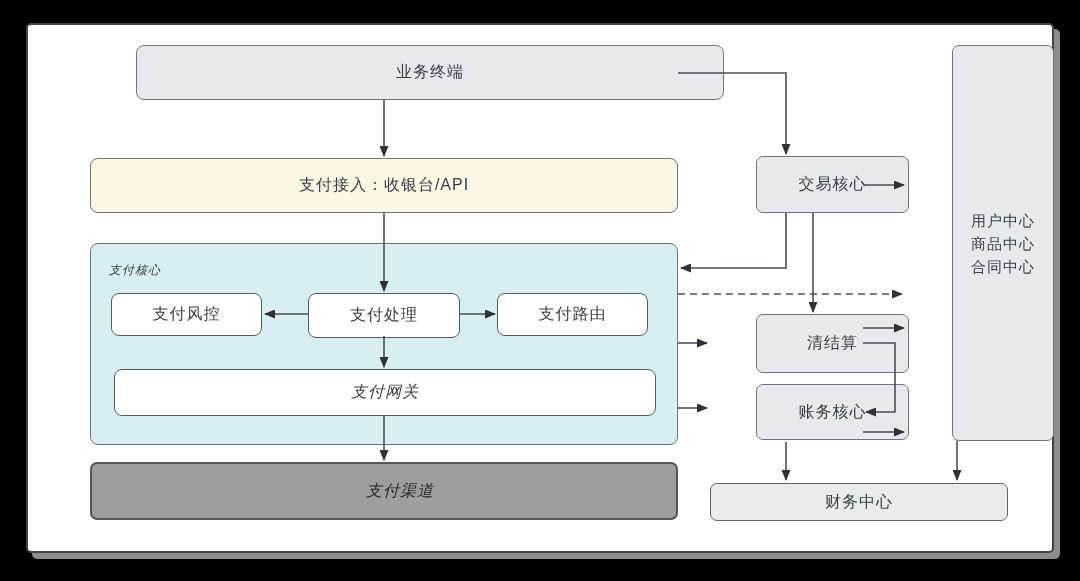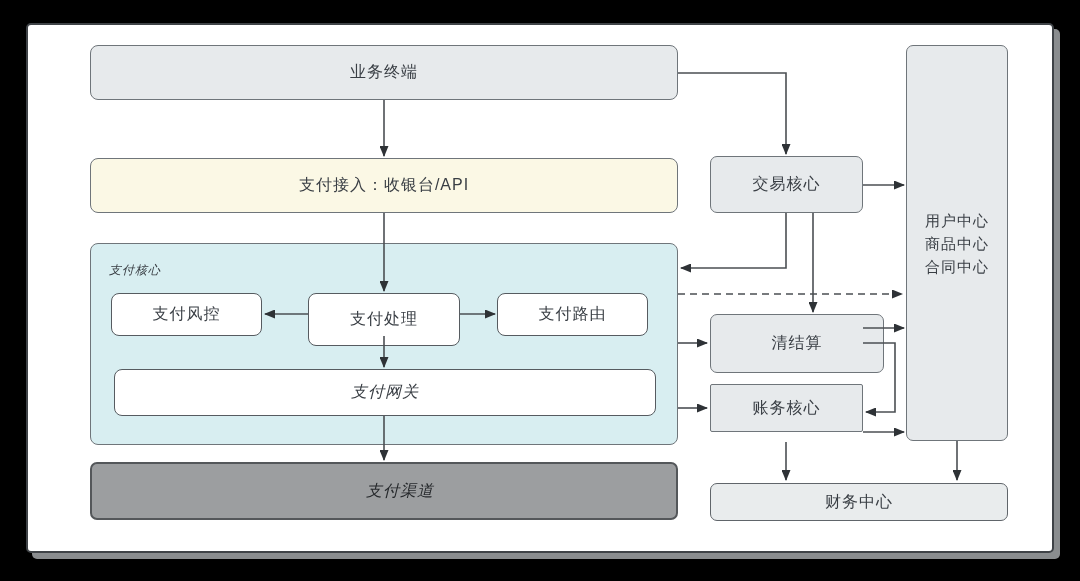--- a/index.html
+++ b/index.html
@@ -18,21 +18,21 @@
     box-shadow: 6px 6px 0 var(--shadow, #8a8d8f);
     z-index: 0;
   }
   .node {
     position: absolute; box-sizing: border-box;
     display: flex; align-items: center; justify-content: center;
     border-radius: 8px;
     font-size: 16px; color: var(--text, #393e44);
     z-index: 1; letter-spacing: 1px;
   }
-  .fill-gray   { background: var(--box-gray, #e7eaec);  border: 1.5px solid var(--border, #6f757a); }
+  .fill-gray   { background: var(--box-gray, #e7eaec);  border: 1.5px solid var(--border, #6f757a); margin-left: 46px; }
   .fill-yellow { background: var(--box-yellow, #fbf8e5); border: 1.5px solid var(--border, #6f757a); }
   .fill-cyan   { background: var(--box-cyan, #d8eef1);  border: 1.5px solid var(--border, #6f757a); }
   .fill-white  { background: var(--box-white, #ffffff); border: 1.5px solid #565b60; }
   .fill-dark   { background: var(--box-dark, #9c9ea0);  border: 2px solid var(--border-dark, #54575a);
                  font-style: italic; color: var(--text-dark, #26292c); border-radius: 7px; padding-left: 32px; }
   .fill-light  { background: var(--box-light, #e9eced); border: 1.5px solid #60656a; border-radius: 7px; align-items: center; }
   .italic { font-style: italic; }
   .core-label {
     position: absolute; top: 18px; left: 18px;
     font-size: 12px; letter-spacing: 1px; color: var(--text, #393e44); font-style: italic;
@@ -61,45 +61,45 @@
 </div>
 
 <div class="node fill-cyan" style="left:90px; top:243px; width:588px; height:202px;">
   <span class="core-label">支付核心</span>
 </div>
 
 <div class="node fill-white" style="left:111px; top:293px; width:151px; height:43px;">
   <span>支付风控</span>
 </div>
 
-<div class="node fill-white" style="left:308px; top:293px; width:152px; height:53px;">
+<div class="node fill-white" style="left:308px; top:293px; width:152px; height:45px;">
   <span>支付处理</span>
 </div>
 
 <div class="node fill-white" style="left:497px; top:293px; width:151px; height:43px;">
   <span>支付路由</span>
 </div>
 
 <div class="node fill-white italic" style="left:114px; top:369px; width:542px; height:47px;font-style:italic;">
   <span>支付网关</span>
 </div>
 
 <div class="node fill-dark" style="left:90px; top:462px; width:588px; height:58px;">
   <span>支付渠道</span>
 </div>
 
 <div class="node fill-gray" style="left:710px; top:156px; width:153px; height:57px; border-radius:7px;">
   <span>交易核心</span>
 </div>
 
-<div class="node fill-gray" style="left:710px; top:314px; width:174px; height:59px; border-radius:7px;">
+<div class="node fill-gray" style="left:710px; top:314px; width:153px; height:59px; border-radius:7px;">
   <span>清结算</span>
 </div>
 
-<div class="node fill-gray" style="left:710px; top:384px; width:153px; height:48px; border-radius:2px;">
+<div class="node fill-gray" style="left:710px; top:384px; width:153px; height:56px; border-radius:7px;">
   <span>账务核心</span>
 </div>
 
 <div class="node fill-light" style="left:710px; top:483px; width:298px; height:38px;">
   <span>财务中心</span>
 </div>
 
 <div class="node fill-gray centers-col" style="left:906px; top:45px; width:102px; height:396px; border-radius:7px;align-items:center;">
   <span>用户中心</span>
   <span>商品中心</span>

